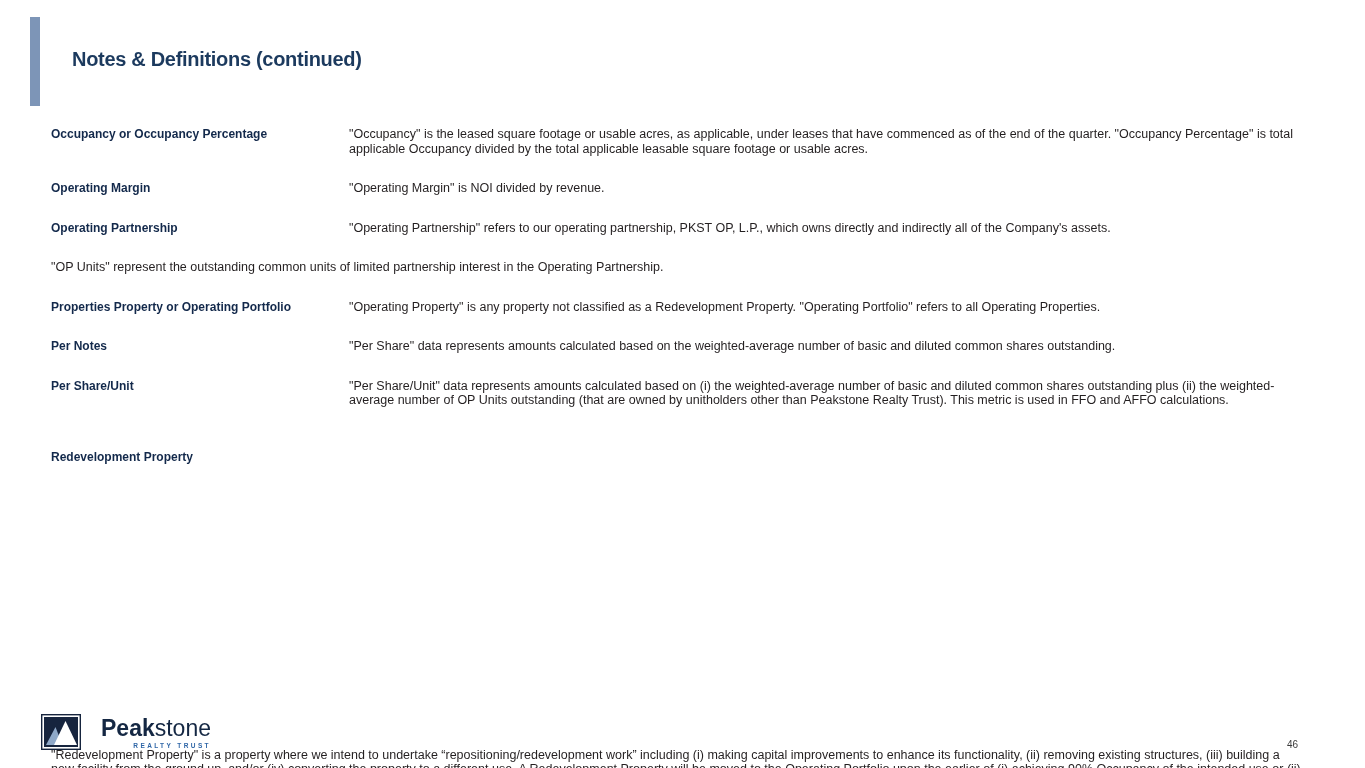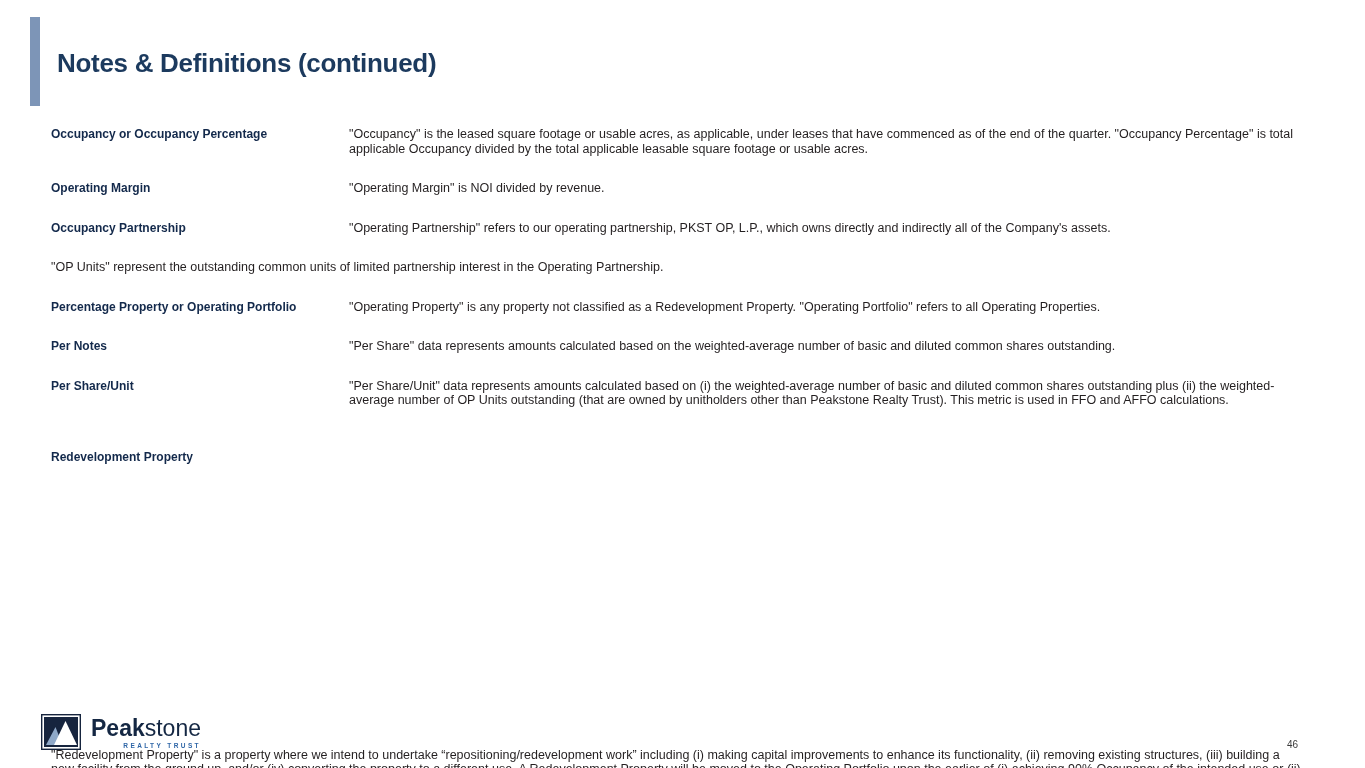--- a/index.html
+++ b/index.html
@@ -12,22 +12,22 @@
     color: #231f20;
   }
   .accent-bar {
     position: absolute;
     left: 30px; top: 17px;
     width: 10px; height: 89px;
     background: #7d95b7;
   }
   .title {
     position: absolute;
-    left: 57px; top: 48px;
-    font-size: 26px;
+    left: 72px; top: 48px;
+    font-size: 20px;
     font-weight: 700;
     color: #1c3a5e;
     letter-spacing: -0.3px;
     white-space: nowrap;
   }
   .definitions {
     position: absolute;
     left: 51px; top: 127px;
     width: 1250px;
   }
@@ -48,21 +48,21 @@
     flex: 1;
     font-size: 12.5px;
     color: #231f20;
     line-height: 14.5px;
   }
   .footer-logo {
     position: absolute;
     left: 41px; top: 714px;
     display: flex;
     align-items: flex-start;
-    gap: 10px;
+    gap: 20px;
   }
   .logo-icon { width: 40px; height: 36px; display: block; }
   .logo-text { padding-top: 3px; }
   .wordmark {
     font-size: 23px;
     color: #142743;
     line-height: 23px;
     white-space: nowrap;
   }
   .wordmark .bold { font-weight: 700; }
@@ -98,30 +98,30 @@
       <div class="term">Occupancy or Occupancy Percentage</div>
       <div class="def">"Occupancy" is the leased square footage or usable acres, as applicable, under leases that have commenced as of the end of the quarter. "Occupancy Percentage" is total applicable Occupancy divided by the total applicable leasable square footage or usable acres.</div>
     </div>
 
     <div class="def-row">
       <div class="term">Operating Margin</div>
       <div class="def">"Operating Margin" is NOI divided by revenue.</div>
     </div>
 
     <div class="def-row">
-      <div class="term">Occupancy Partnership</div>
+      <div class="term">Operating Partnership</div>
       <div class="def">"Operating Partnership" refers to our operating partnership, PKST OP, L.P., which owns directly and indirectly all of the Company's assets.</div>
     </div>
 
     <div class="def-row">
       <div class="def">"OP Units" represent the outstanding common units of limited partnership interest in the Operating Partnership.</div>
     </div>
 
     <div class="def-row">
-      <div class="term">Percentage Property or Operating Portfolio</div>
+      <div class="term">Properties Property or Operating Portfolio</div>
       <div class="def">"Operating Property" is any property not classified as a Redevelopment Property. "Operating Portfolio" refers to all Operating Properties.</div>
     </div>
 
     <div class="def-row">
       <div class="term">Per Notes</div>
       <div class="def">"Per Share" data represents amounts calculated based on the weighted-average number of basic and diluted common shares outstanding.</div>
     </div>
 
     <div class="def-row">
       <div class="term">Per Share/Unit</div>

